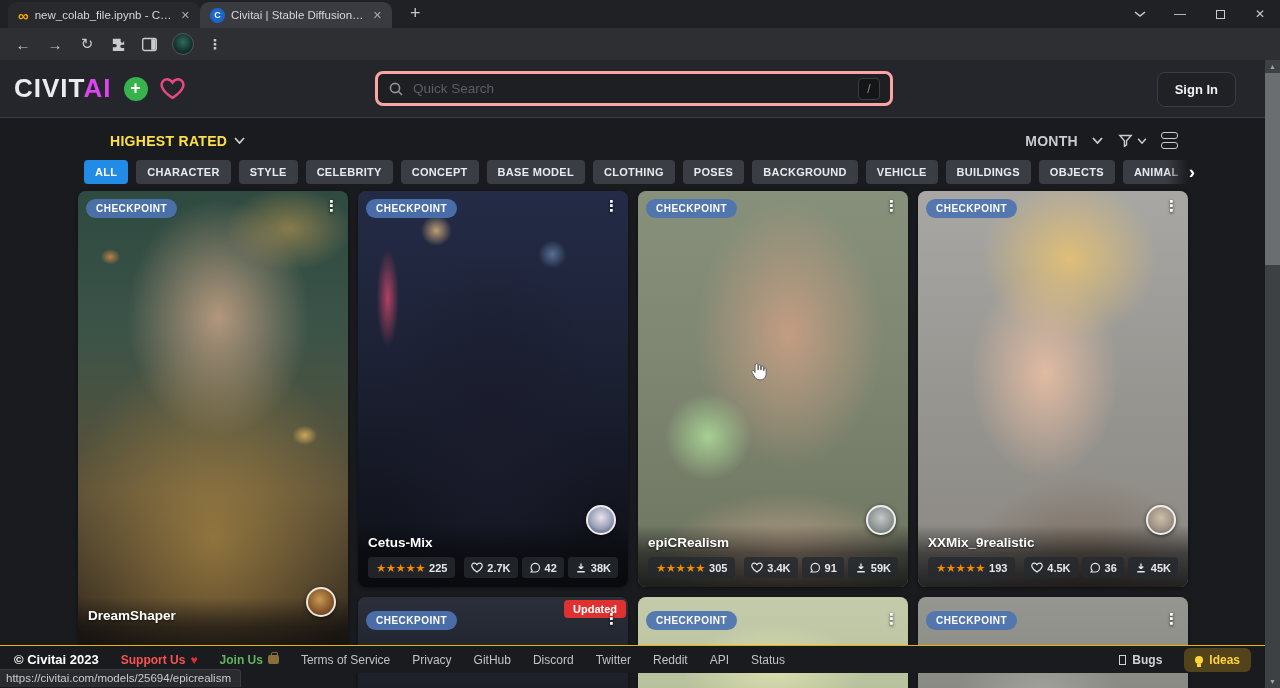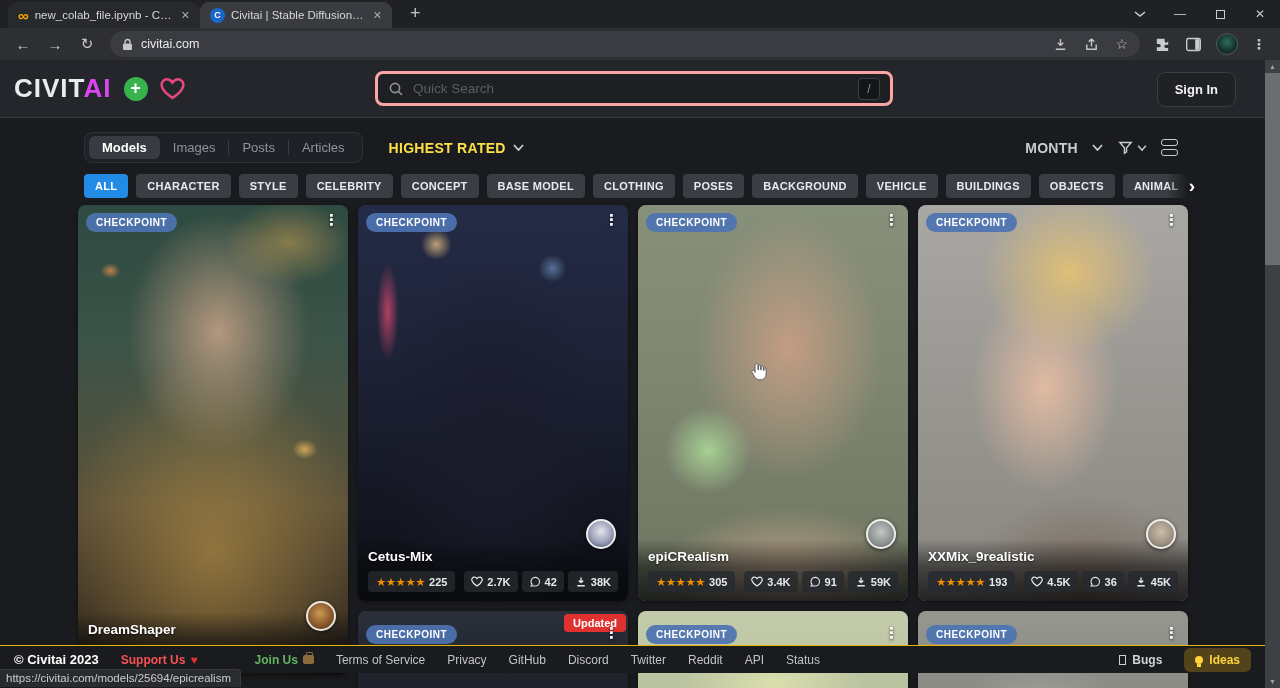--- a/index.html
+++ b/index.html
@@ -135,21 +135,21 @@
   .av2 { background:radial-gradient(circle at 50% 40%, #e8e3ea 0%, #9aa0b8 55%, #3c415b 100%); }
   .av3 { background:radial-gradient(circle at 50% 42%, #c4c8c6 0%, #8d9391 60%, #565b5a 100%); }
   .av4 { background:radial-gradient(circle at 50% 42%, #cdbfa8 0%, #9c9184 60%, #5c554c 100%); }
 
   
   .site-footer { position:absolute; left:0; right:15px; bottom:15px; height:28px; background:#1a1b1e;
     border-top:1px solid #eab308; display:flex; align-items:center; padding:0 14px; gap:22px; z-index:6; }
   .copyright { font-size:13px; font-weight:700; color:#fff; white-space:nowrap; }
   .flink { font-size:12px; color:#c1c3c7; font-weight:500; white-space:nowrap; display:flex; align-items:center; gap:5px; }
   .flink.support { color:#fa5252; font-weight:600; }
-  .flink.join { color:#5fb65f; font-weight:600;margin-left:35px; }
+  .flink.join { color:#5fb65f; font-weight:600; }
   .heart-mini { color:#e03131; font-size:12px; }
   .briefcase { width:11px; height:9px; background:#8a6d3b; border-radius:2px; position:relative; display:inline-block; }
   .briefcase::before { content:""; position:absolute; top:-3px; left:3px; width:5px; height:3px;
     border:1px solid #8a6d3b; border-bottom:none; border-radius:2px 2px 0 0; }
   .bugs { margin-left:auto; display:flex; align-items:center; gap:6px; color:#d0d2d6; font-size:12px; font-weight:600; }
   .tofu { width:7px; height:10px; border:1px solid #d0d2d6; display:inline-block; }
   .ideas-btn { height:24px; padding:0 11px; background:#52431b; border-radius:6px; color:#ffd43b;
     font-size:12px; font-weight:700; display:flex; align-items:center; gap:6px; }
   .bulb { width:8px; height:8px; border-radius:50%; background:#ffd43b; position:relative; display:inline-block; }
   .bulb::after { content:""; position:absolute; left:2px; top:8px; width:4px; height:3px; background:#ffd43b; }
@@ -192,36 +192,20 @@
         <span class="max-box"></span>
       </span>
     <span class="winbtn">✕</span>
   </div>
 </div>
 
 <div class="toolbar">
   <span class="navbtn">←</span>
   <span class="navbtn">→</span>
   <span class="navbtn">↻</span>
-  <div class="omnibox">
-    <svg class="icon" width="11" height="13" viewBox="0 0 11 13">
-      <rect x="1" y="5.5" width="9" height="6.5" rx="1.2" fill="#c6c8cb"></rect>
-      <path d="M3 5.5V4a2.5 2.5 0 0 1 5 0v1.5" stroke="#c6c8cb" stroke-width="1.4" fill="none"></path>
-    </svg>
-    <span class="omni-url">civitai.com</span>
-    <span class="omni-right">
-      <svg class="icon" width="15" height="15" viewBox="0 0 16 16">
-          <path d="M8 2v7m0 0L5 6m3 3l3-3M3 13h10" stroke="#c6c8cb" stroke-width="1.5" fill="none"></path>
-        </svg>
-      <svg class="icon" width="15" height="15" viewBox="0 0 16 16">
-          <path d="M3 8v5h10V8M8 2v8M8 2L5 5M8 2l3 3" stroke="#c6c8cb" stroke-width="1.5" fill="none"></path>
-        </svg>
-      <span style="color:#c6c8cb; font-size:14px;">☆</span>
-    </span>
-  </div>
   <div class="tool-right">
     <svg class="icon" width="17" height="17" viewBox="0 0 24 24">
         <path d="M9 4h6v3.2a2.3 2.3 0 1 0 4.6 0H20v5h-3.2a2.3 2.3 0 1 0 0 4.6H20V21H4v-5h3.2a2.3 2.3 0 1 0 0-4.6H4V4h5z" fill="#c9cbcf"></path>
       </svg>
     <svg class="icon" width="17" height="17" viewBox="0 0 20 20">
         <rect x="2" y="3" width="16" height="14" rx="2" fill="none" stroke="#c9cbcf" stroke-width="1.6"></rect>
         <rect x="12" y="3.8" width="5.2" height="12.4" fill="#c9cbcf"></rect>
       </svg>
     <span class="profile-avatar"></span>
     <span class="kebab">⋮</span>
@@ -243,28 +227,20 @@
           <circle cx="7" cy="7" r="4.6" stroke="#909296" stroke-width="1.6" fill="none"></circle>
           <path d="M10.5 10.5L14 14" stroke="#909296" stroke-width="1.6"></path>
         </svg>
       <input type="text" placeholder="Quick Search" style="">
       <span class="slash-key">/</span>
     </div>
     <div class="signin">Sign In</div>
   </div>
 
   <div class="controls">
-    <div class="seg">
-      <span class="seg-item active">Models</span>
-      <span class="seg-item">Images</span>
-      <span class="seg-div"></span>
-      <span class="seg-item">Posts</span>
-      <span class="seg-div"></span>
-      <span class="seg-item">Articles</span>
-    </div>
     <div class="sort">
       <span>HIGHEST RATED</span>
       <svg class="icon" width="11" height="7" viewBox="0 0 11 7">
           <path d="M1 1l4.5 5L10 1" stroke="#c8cbd0" stroke-width="1.8" fill="none"></path>
         </svg>
     </div>
     <div class="right-controls">
       <div class="period">
         <span>MONTH</span>
         <svg class="icon" width="11" height="7" viewBox="0 0 11 7">

